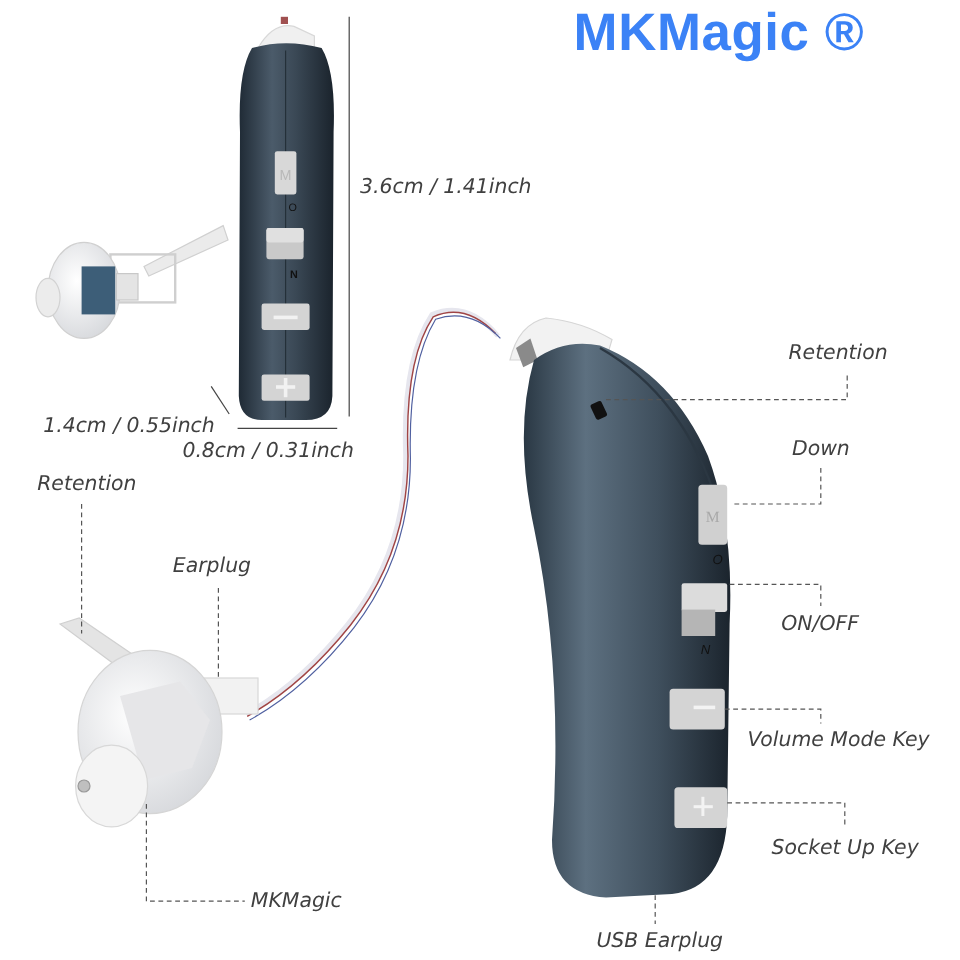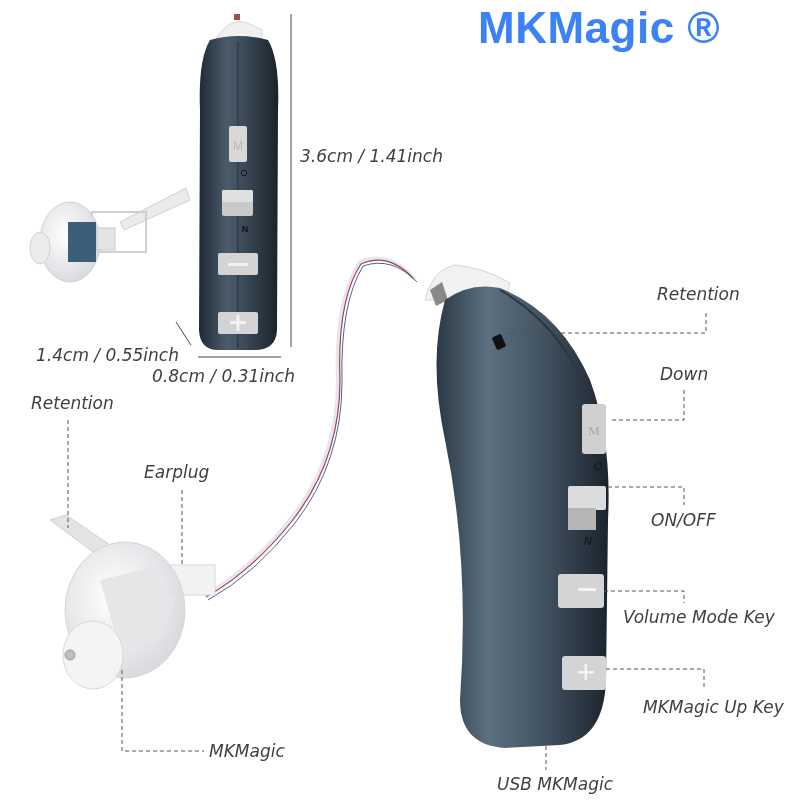--- a/index.html
+++ b/index.html
@@ -121,17 +121,17 @@
 <div class="brand">MKMagic ®</div>
 
 <div class="lbl" style="left:300px;top:146px;">3.6cm / 1.41inch</div>
 <div class="lbl" style="left:36px;top:345px;text-align:center;">1.4cm / 0.55inch</div>
 <div class="lbl" style="left:152px;top:366px;">0.8cm / 0.31inch</div>
 
 <div class="lbl" style="left:657px;top:284px;">Retention</div>
 <div class="lbl" style="left:660px;top:364px;">Down</div>
 <div class="lbl" style="left:651px;top:510px;">ON/OFF</div>
 <div class="lbl" style="left:623px;top:607px;">Volume Mode Key</div>
-<div class="lbl" style="left:643px;top:697px;">MKMagic Up Key</div>
-<div class="lbl" style="left:497px;top:774px;">USB MKMagic</div>
+<div class="lbl" style="left:643px;top:697px;">Socket Up Key</div>
+<div class="lbl" style="left:497px;top:774px;">USB Earplug</div>
 <div class="lbl" style="left:31px;top:393px;font-style:italic;">Retention</div>
 <div class="lbl" style="left:144px;top:462px;">Earplug</div>
 <div class="lbl" style="left:209px;top:741px;">MKMagic</div>
 
 </body></html>

